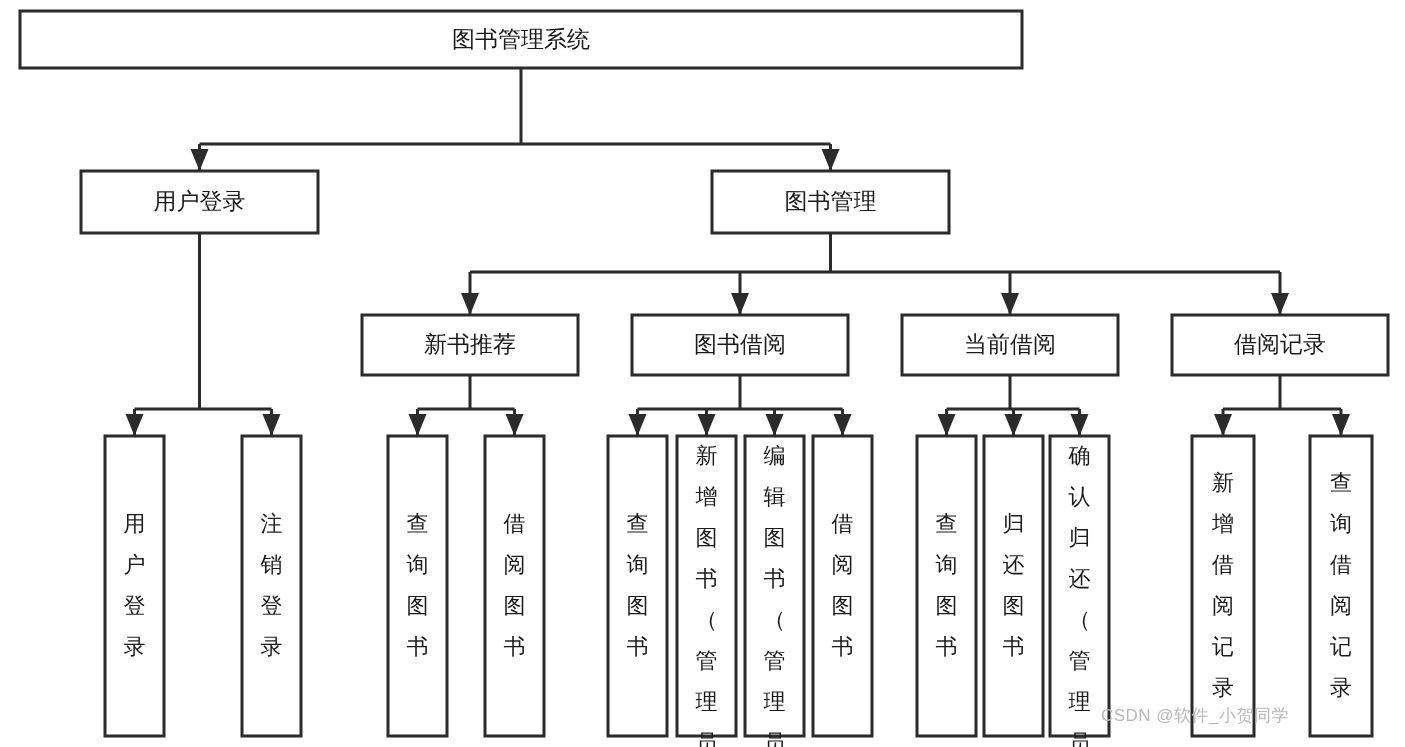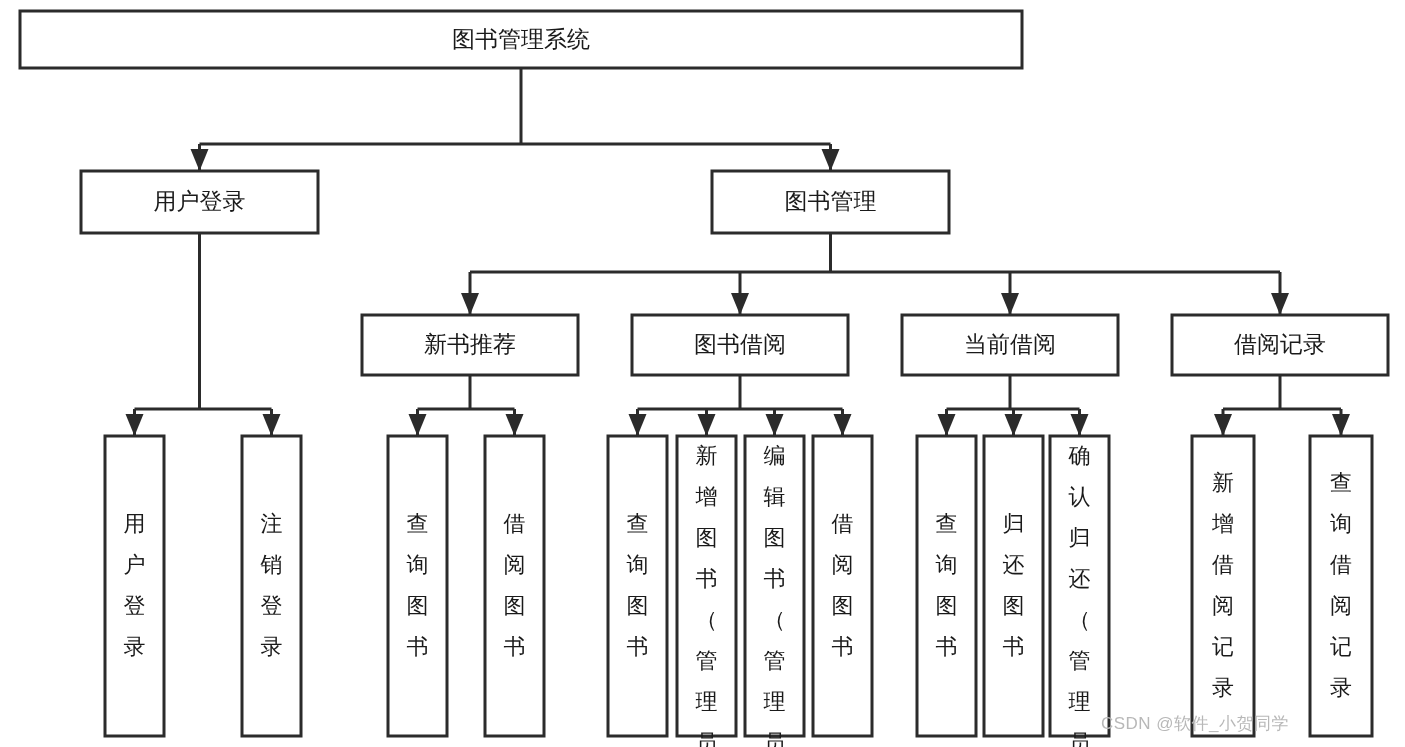--- a/index.html
+++ b/index.html
@@ -52,21 +52,21 @@
   }
   .leaf-label {
     fill: #1a1a1a;
     font-family: "Liberation Sans", "DejaVu Sans", sans-serif;
     font-size: 22px;
     text-anchor: middle;
   }
   .watermark {
     position: absolute;
     right: 10px;
-    bottom: 12px;
+    bottom: 20px;
     font-family: "Liberation Sans", "DejaVu Sans", sans-serif;
     font-size: 17px;
     color: #b8b8b8;
     white-space: nowrap;
     letter-spacing: 0.5px;
   }
 </style>
 </head>
 <body>
 

